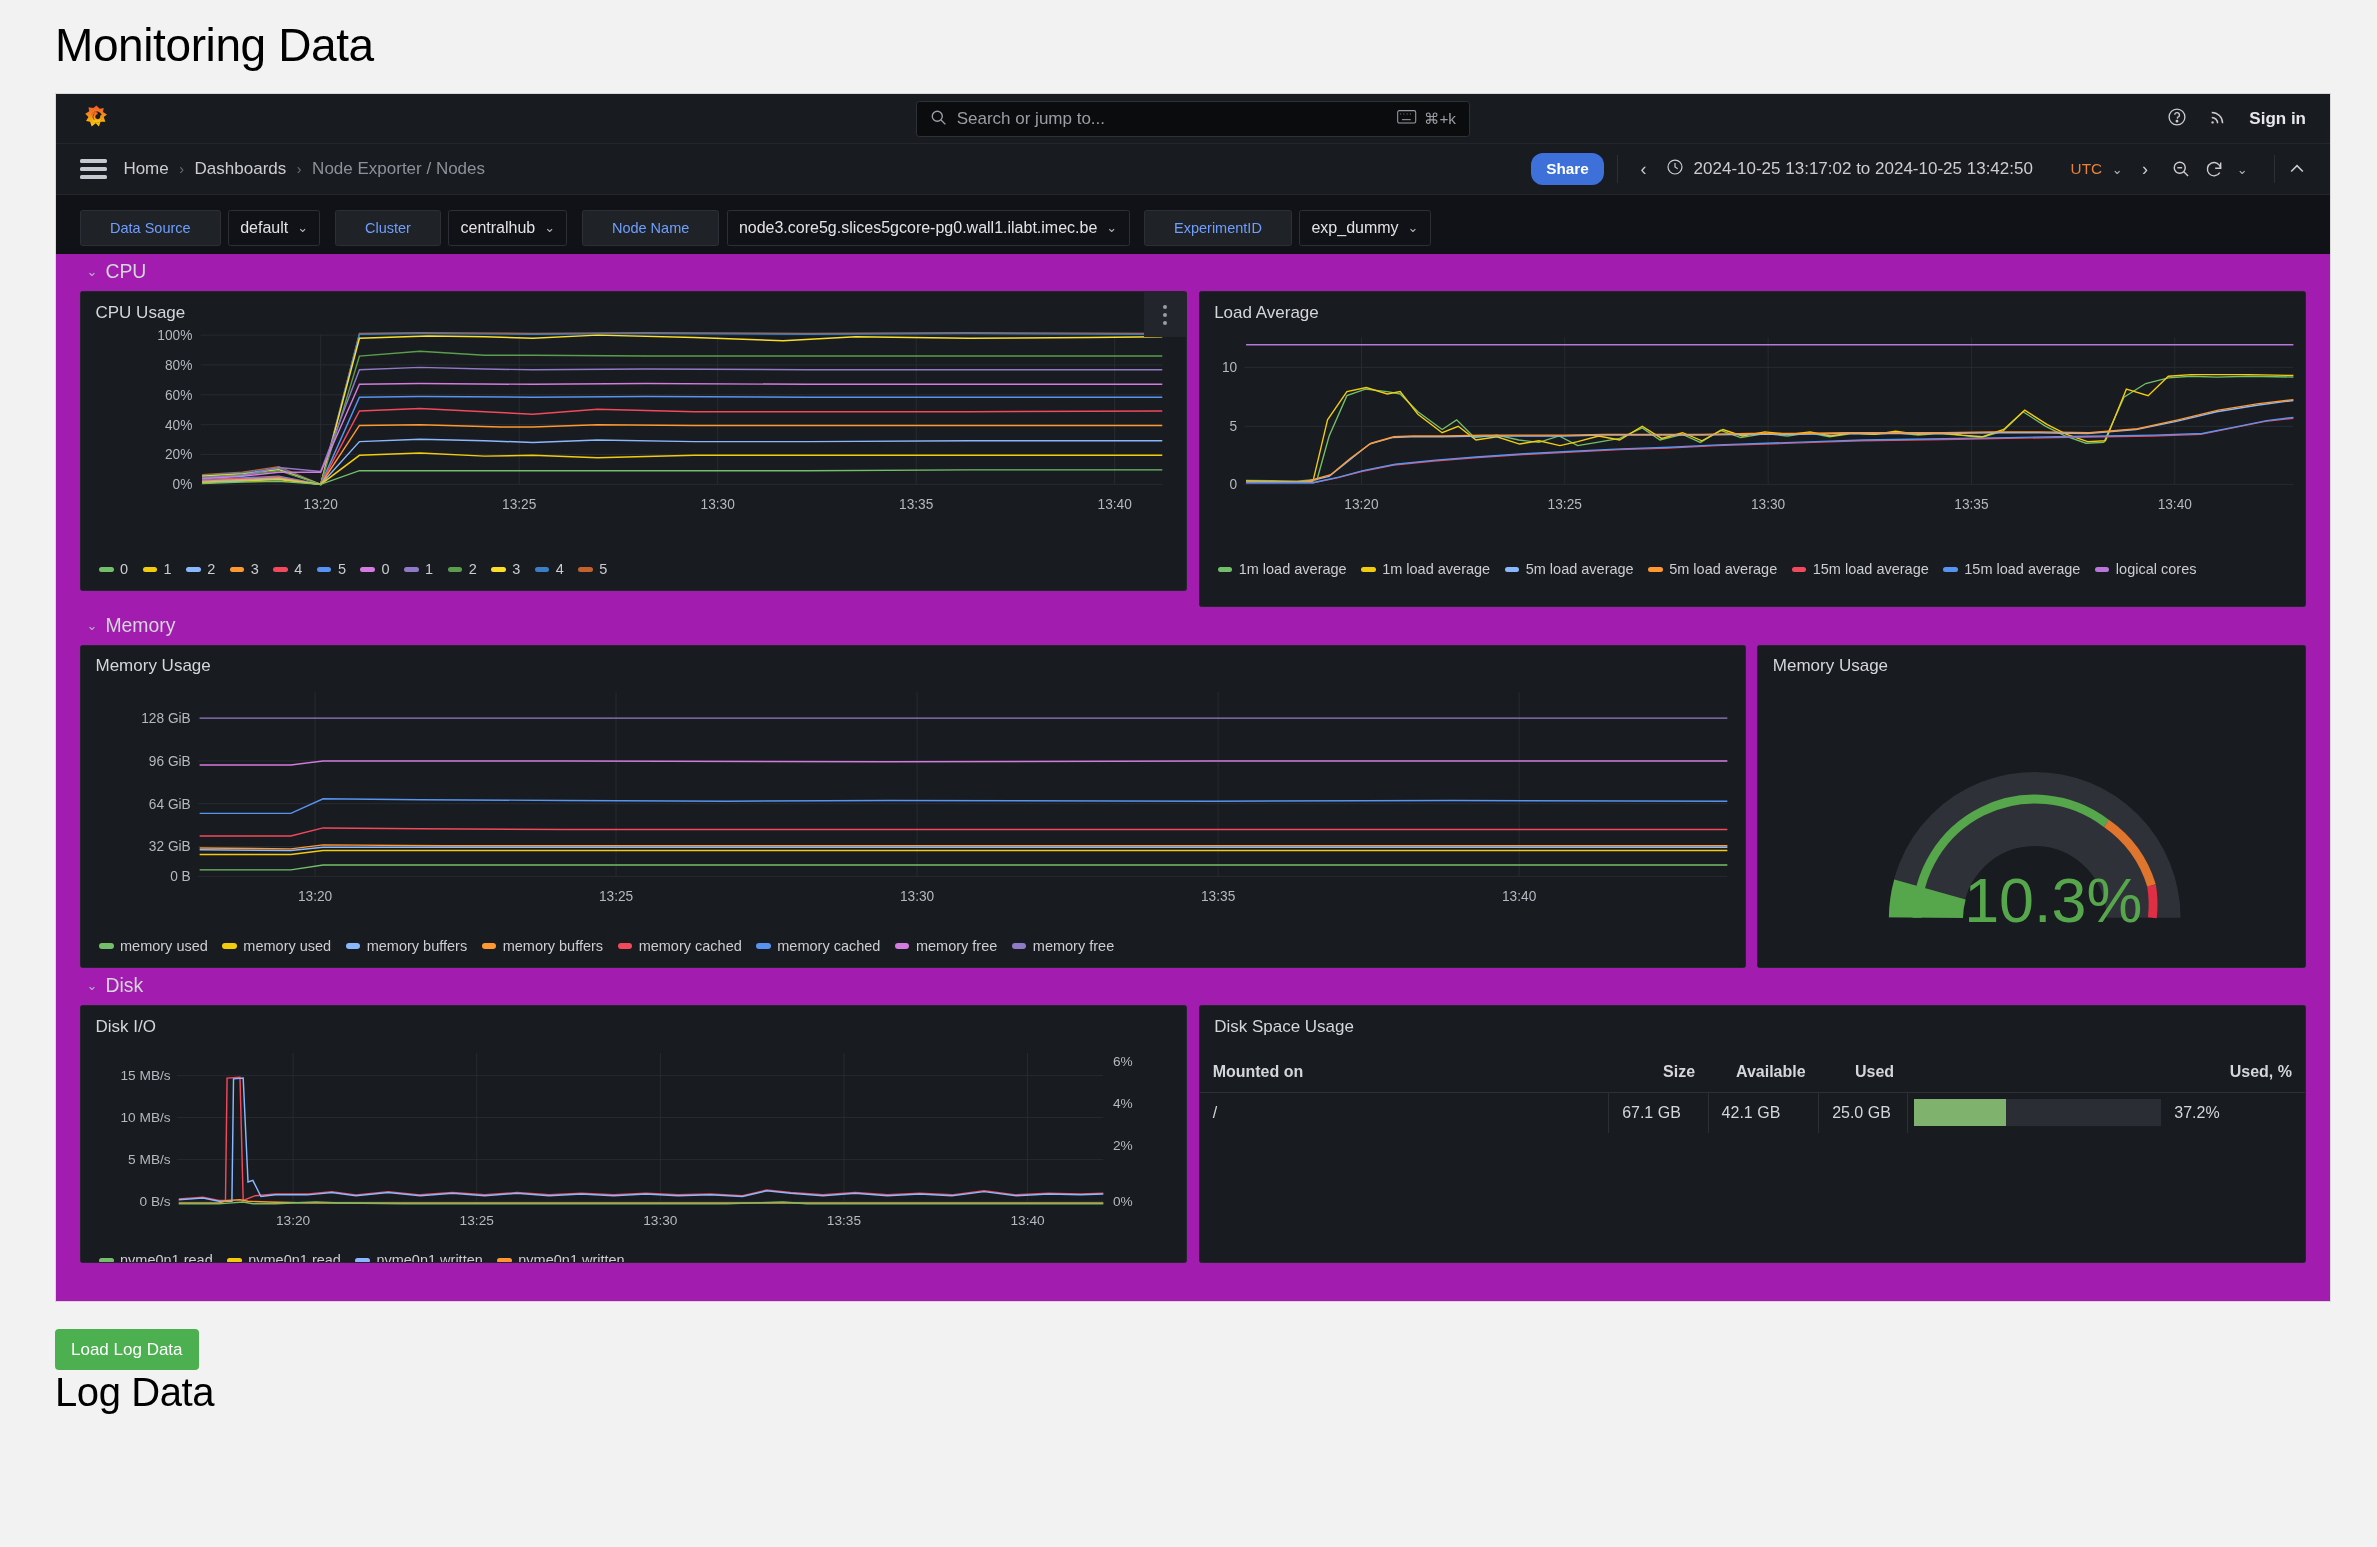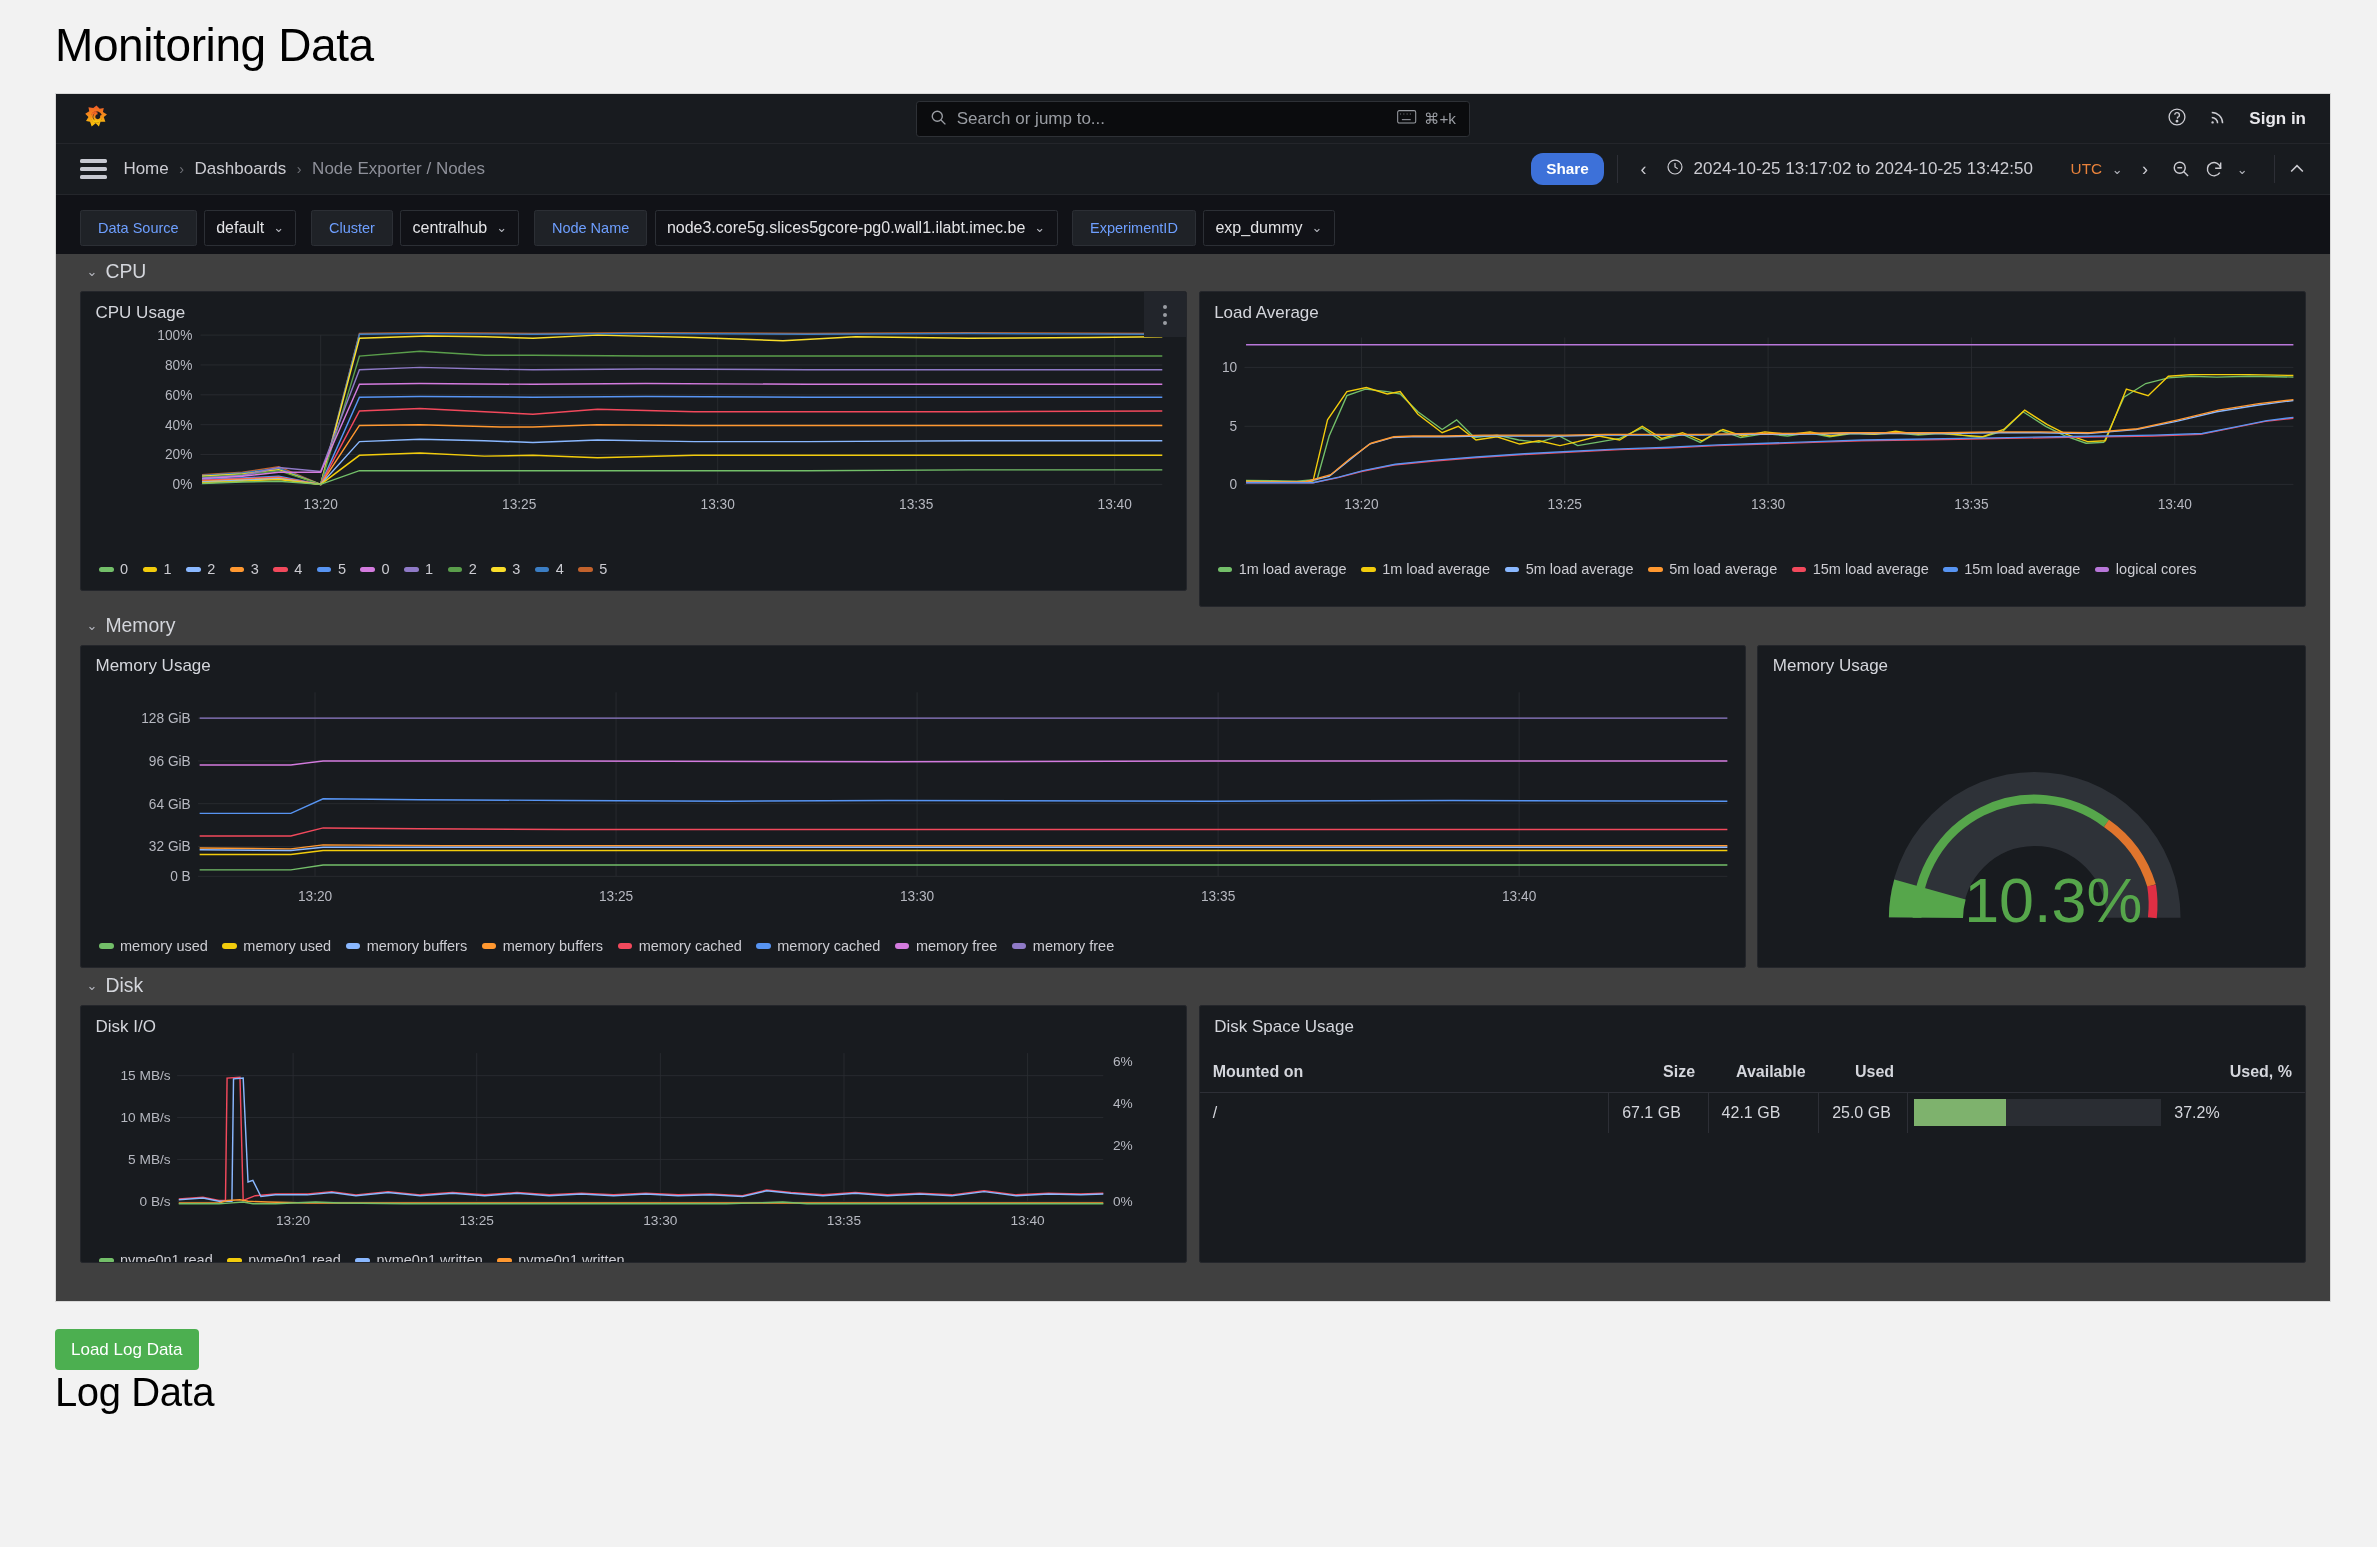--- a/index.html
+++ b/index.html
@@ -17,21 +17,21 @@
     font-weight: 400;
     letter-spacing: -0.4px;
     color: #000;
     margin-bottom: 21px;
   }
 
   
   .grafana {
     width: 2276px;
     height: 1209px;
-    background: #404040;
+    background: #a21caf;
     border: 0.8px solid #d8d8d8;
     position: relative;
     overflow: hidden;
   }
 
   
   .g-topnav {
     height: 50px;
     background: #181b1f;
     border-bottom: 0.8px solid #24262b;
@@ -115,21 +115,21 @@
     background: #111217;
   }
   .varset { display: flex; align-items: stretch; }
   .var-label {
     background: #1f2227;
     border: 0.8px solid #2c2f35;
     border-right: none;
     border-radius: 2.4px 0 0 2.4px;
     color: #6e9fff;
     font-size: 14.5px;
-    padding: 8px 17px;
+    padding: 8px 29px;
     display: flex; align-items: center;
   }
   .var-label.solo { border-right: 0.8px solid #2c2f35; border-radius: 2.4px; }
   .var-value {
     background: #111217;
     border: 0.8px solid #2c2f35;
     border-radius: 0 2.4px 2.4px 0;
     color: #e3e3e6;
     font-size: 16px;
     padding: 8px 11.3px;

